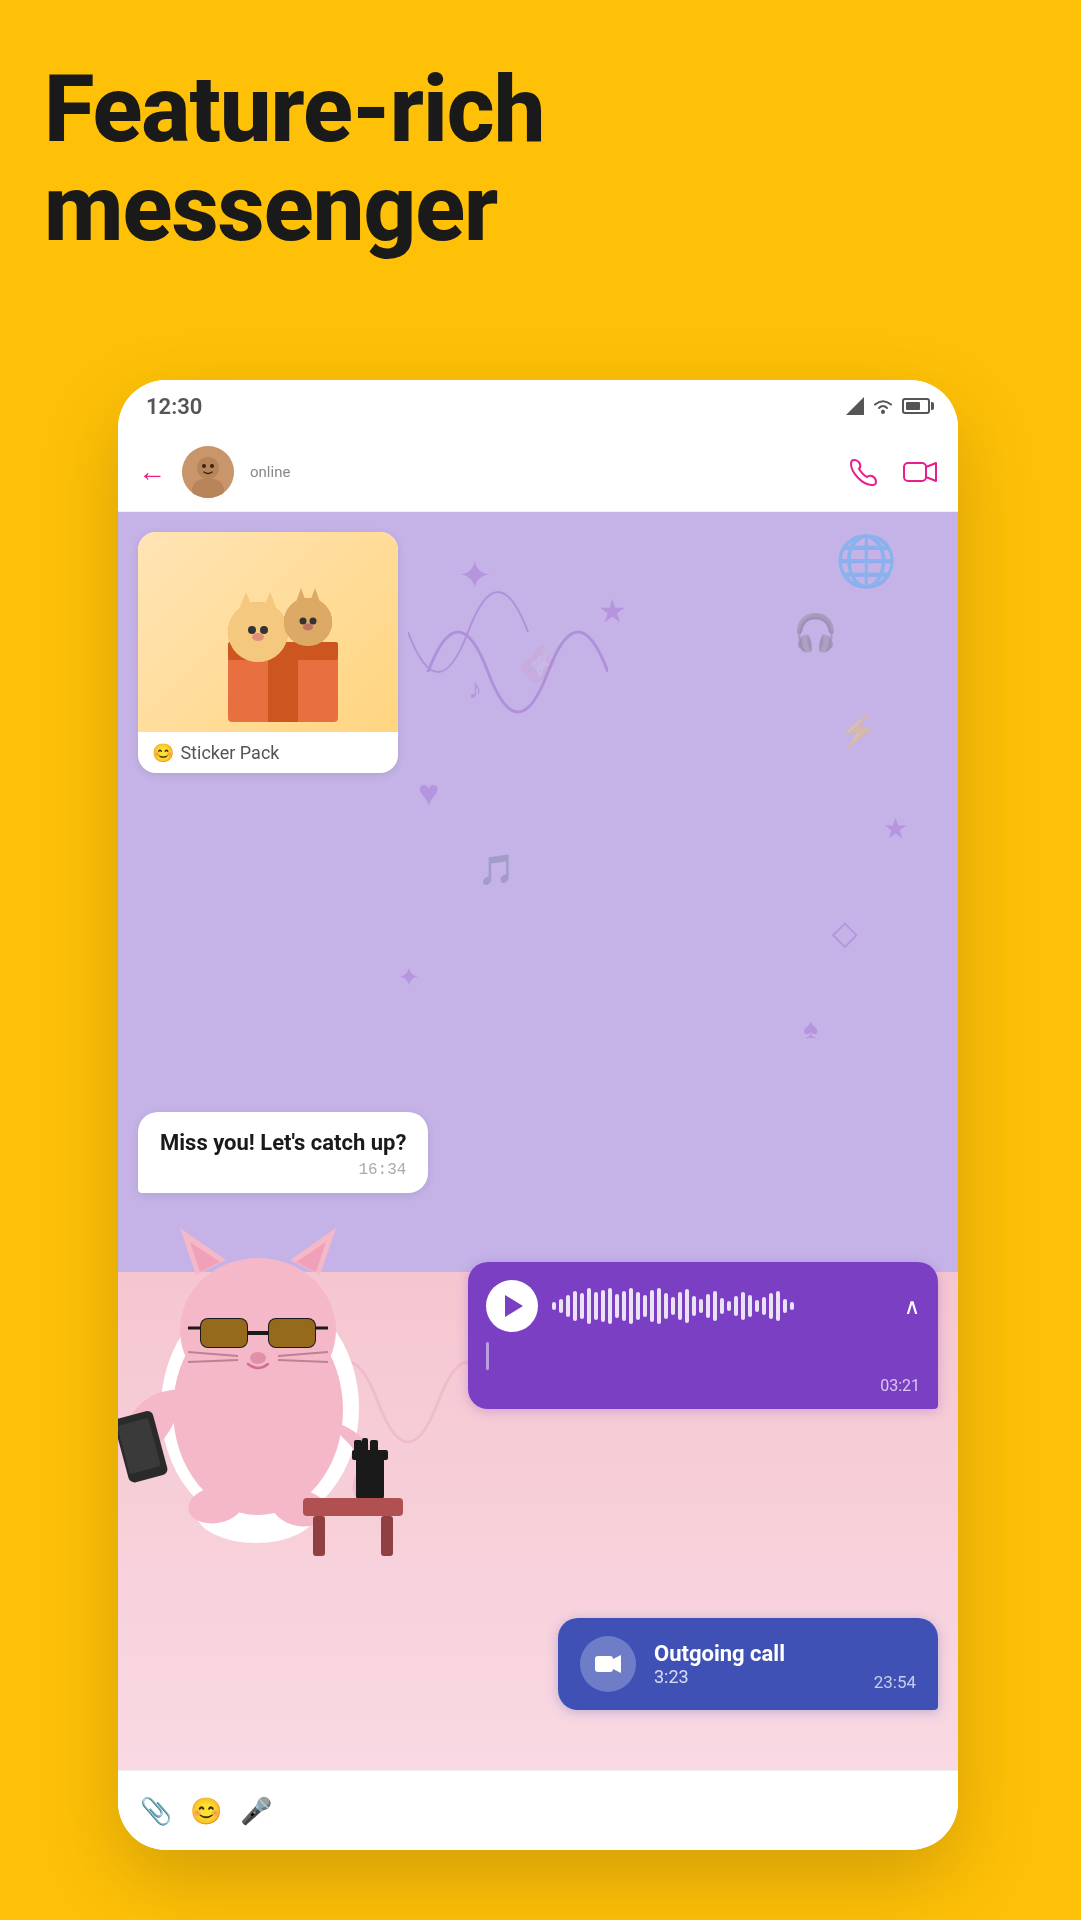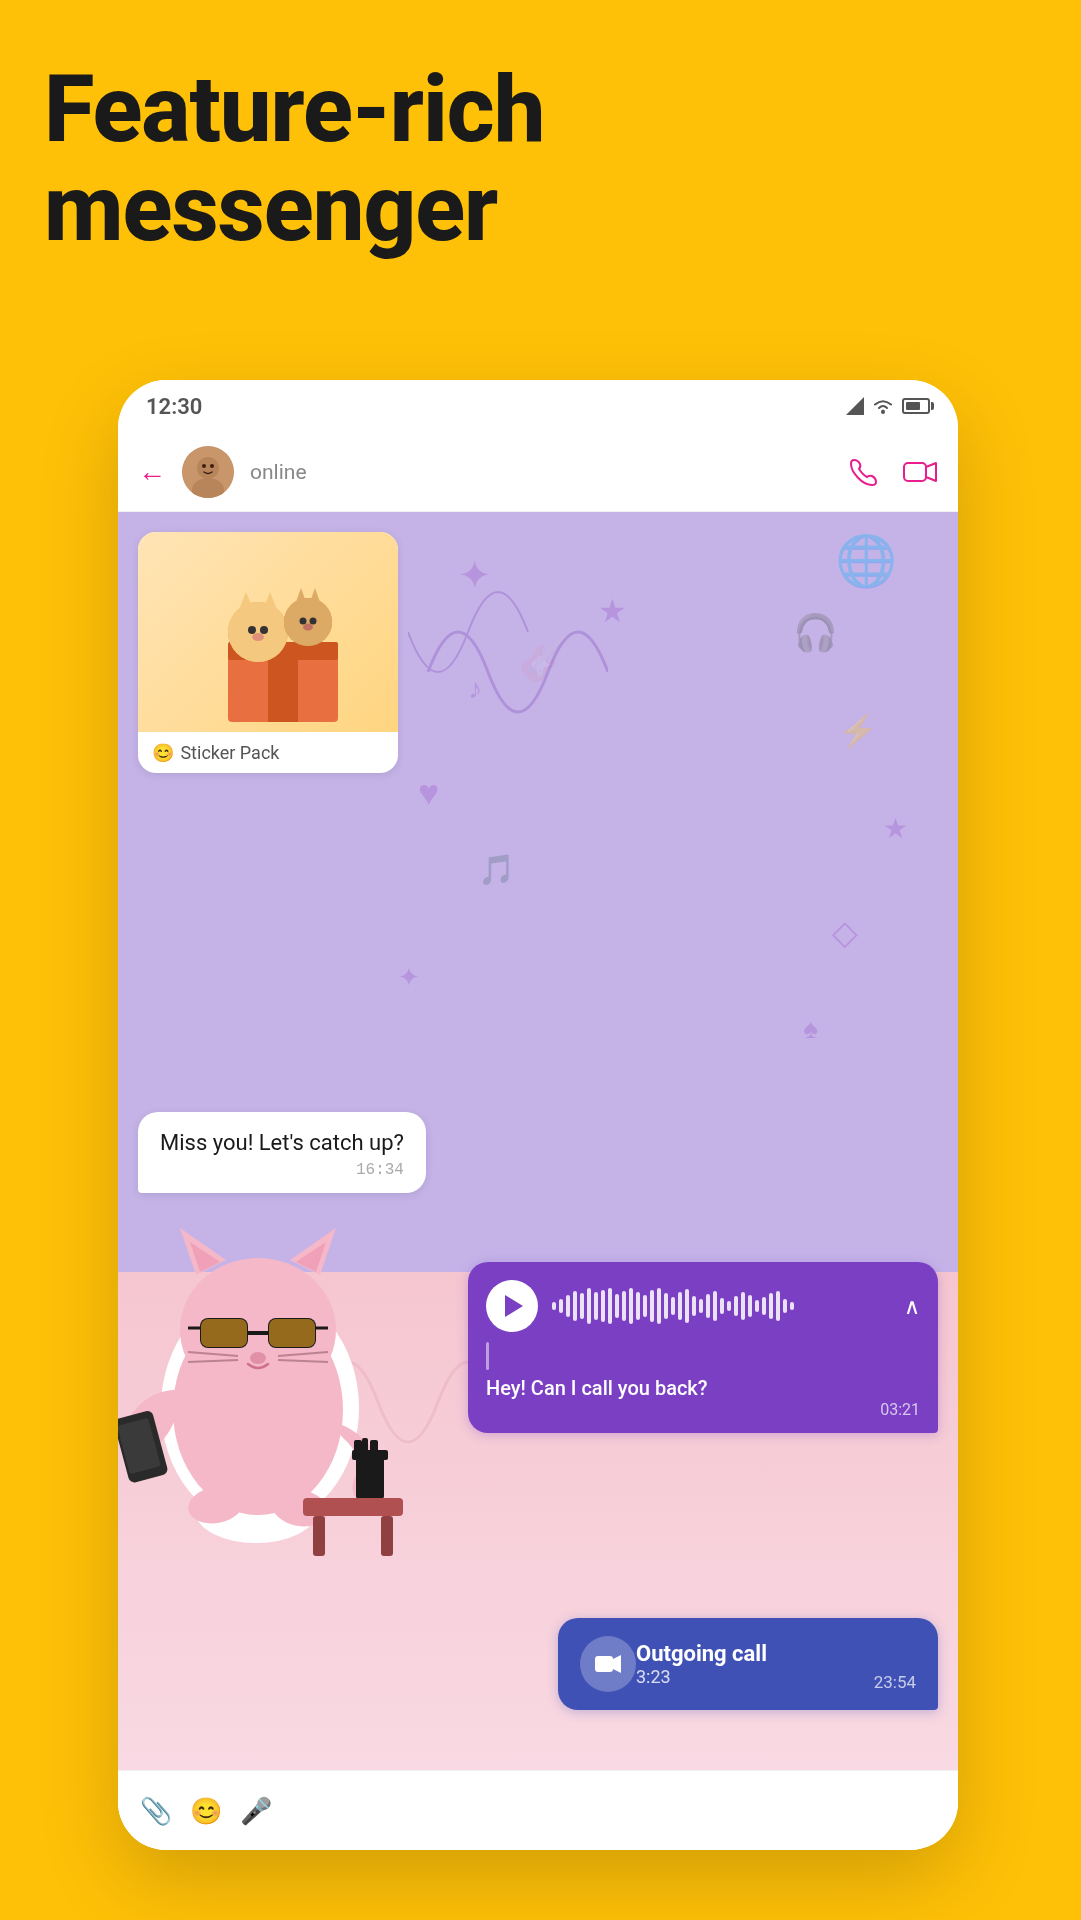--- a/index.html
+++ b/index.html
@@ -122,21 +122,21 @@
     }
     .contact-info {
       flex: 1;
     }
     .contact-name {
       font-size: 22px;
       font-weight: 700;
       color: #1a1a1a;
     }
     .contact-status {
-      font-size: 21px;
+      font-size: 15px;
       color: #888;
     }
     .header-actions {
       display: flex;
       gap: 22px;
     }
 
     
     .chat-body {
       position: absolute;
@@ -208,21 +208,21 @@
       left: 20px;
       background: white;
       border-radius: 20px 20px 20px 4px;
       padding: 18px 22px 14px;
       max-width: 440px;
       box-shadow: 0 2px 8px rgba(0,0,0,0.1);
     }
     .bubble-incoming-text {
       font-size: 22px;
       color: #1a1a1a;
-      font-weight: 400;
+      font-weight: 700;
     }
     .bubble-time {
       font-size: 16px;
       color: #aaa;
       text-align: right;
       margin-top: 6px;
       font-family: Liberation Mono, monospace;
     }
 
     
@@ -305,20 +305,21 @@
     .bubble-call {
       position: absolute;
       bottom: 60px;
       right: 20px;
       width: 380px;
       background: #3F51B5;
       border-radius: 20px 20px 4px 20px;
       padding: 18px 22px;
       display: flex;
       align-items: center;
+      gap: 18px;
       box-shadow: 0 2px 12px rgba(63,81,181,0.3);
     }
     .call-icon-circle {
       width: 56px;
       height: 56px;
       border-radius: 50%;
       background: rgba(255,255,255,0.25);
       display: flex;
       align-items: center;
       justify-content: center;
@@ -572,21 +573,20 @@
           <div class="wave-bar" style="height:12px;"></div>
           <div class="wave-bar" style="height:18px;"></div>
           <div class="wave-bar" style="height:26px;"></div>
           <div class="wave-bar" style="height:30px;"></div>
           <div class="wave-bar" style="height:14px;"></div>
           <div class="wave-bar" style="height:8px;"></div>
         </div>
         <div class="chevron-up">∧</div>
       </div>
       <div class="voice-divider"></div>
-      <div class="voice-transcript">Hey! Can I call you back?</div>
       <div class="voice-time">03:21</div>
     </div>
 
     <div class="bubble-call">
       <div class="call-icon-circle">
         <svg width="30" height="30" viewBox="0 0 30 30">
           <rect x="2" y="7" width="18" height="16" rx="3" fill="white"></rect>
           <path d="M20 10 L28 6 L28 24 L20 20Z" fill="white"></path>
         </svg>
       </div>

